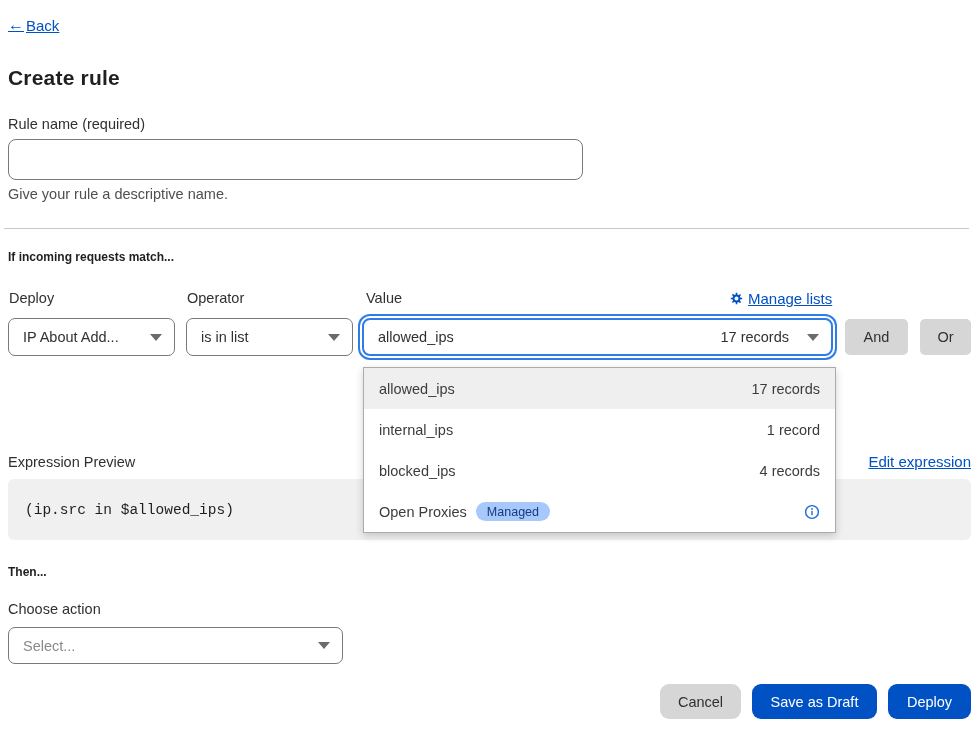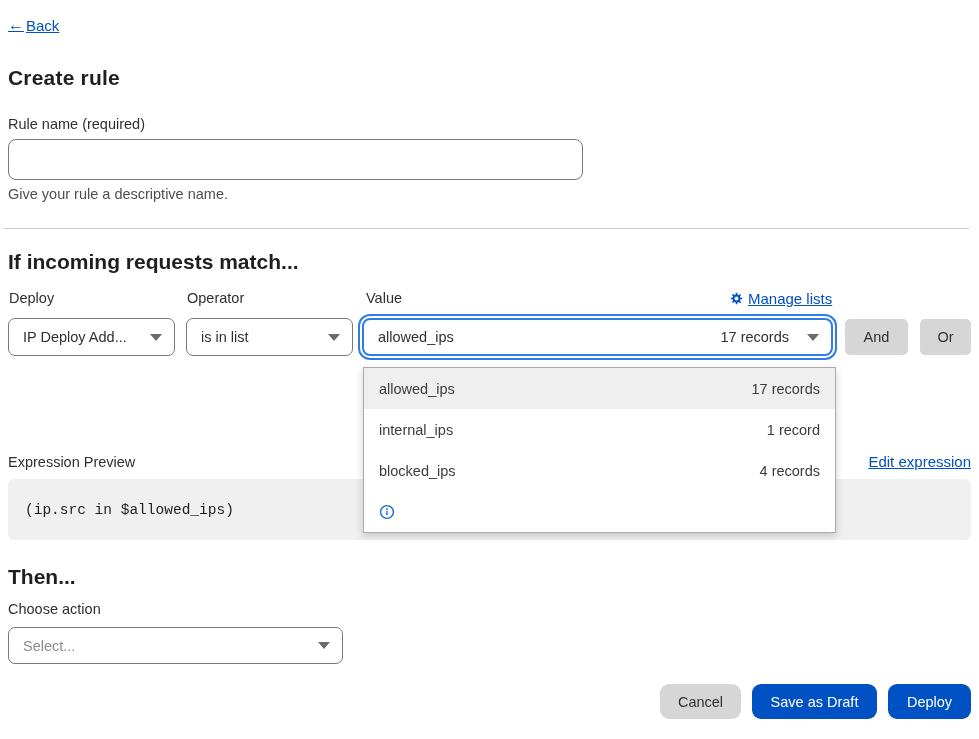--- a/index.html
+++ b/index.html
@@ -32,21 +32,21 @@
   .rule-name-label { position: absolute; left: 8px; top: 116px; }
   .rule-name-input {
     position: absolute; left: 8px; top: 139px; width: 575px; height: 41px;
     border: 1px solid #797979; border-radius: 8px; background: #fff;
     font-family: "Liberation Sans", sans-serif; font-size: 14.5px; padding: 0 12px;
   }
   .rule-name-helper { position: absolute; left: 8px; top: 186px; font-size: 14.5px; color: #4f4f4f; }
 
   .divider { position: absolute; left: 4px; right: 10px; top: 228px; height: 0; border-top: 1px solid #c9c9c9; }
 
-  .section-heading { font-size: 21px; font-weight: bold; color: #1f1f1f; }
+  .section-heading { font-size: 12px; font-weight: bold; color: #1f1f1f; }
   .match-heading { position: absolute; left: 8px; top: 250px; }
 
   .col-label { position: absolute; top: 290px; font-size: 14.5px; }
   .field-label { left: 9px; }
   .operator-label { left: 187px; }
   .value-label { left: 366px; }
 
   .manage-lists { position: absolute; left: 730px; top: 290px; display: inline-flex; align-items: center; gap: 5px; }
   .manage-lists .gear { display: inline-flex; }
 
@@ -156,21 +156,21 @@
   <a class="link manage-lists">
     <span class="gear icon-svg">
       <svg width="13" height="13" viewBox="0 0 16 16">
         <path fill="#0051c3" fill-rule="evenodd" d="M7 1h2v2.1a5 5 0 0 1 1.8.75l1.5-1.5 1.4 1.4-1.5 1.5A5 5 0 0 1 12.9 7H15v2h-2.1a5 5 0 0 1-.75 1.8l1.5 1.5-1.4 1.4-1.5-1.5a5 5 0 0 1-1.8.75V15H7v-2.1a5 5 0 0 1-1.8-.75l-1.5 1.5-1.4-1.4 1.5-1.5A5 5 0 0 1 3.1 9H1V7h2.1a5 5 0 0 1 .75-1.8l-1.5-1.5 1.4-1.4 1.5 1.5A5 5 0 0 1 7 3.1V1zm1 4.5A2.5 2.5 0 1 0 8 10.5 2.5 2.5 0 0 0 8 5.5z"></path>
       </svg>
     </span>
     <span>Manage lists</span>
   </a>
 
   <div class="select-box field-select">
-    <span>IP Deploy Add...</span>
+    <span>IP About Add...</span>
     <span class="caret"></span>
   </div>
 
   <div class="select-box operator-select">
     <span>is in list</span>
     <span class="caret"></span>
   </div>
 
   <div class="value-select">
     <span>allowed_ips</span>
@@ -196,20 +196,24 @@
         </span>
       <span>1 record</span>
     </div>
     <div class="list-item">
       <span class="item-left">
           <span>blocked_ips</span>
         </span>
       <span>4 records</span>
     </div>
     <div class="list-item">
+      <span class="item-left">
+        <span>Open Proxies</span>
+        <span class="managed-badge">Managed</span>
+      </span>
       <span class="icon-svg">
         <svg width="16" height="16" viewBox="0 0 16 16">
           <circle cx="8" cy="8" r="6.4" fill="none" stroke="#1769e0" stroke-width="1.4"></circle>
           <rect x="7.3" y="6.9" width="1.4" height="4.2" fill="#1769e0"></rect>
           <circle cx="8" cy="4.9" r="0.95" fill="#1769e0"></circle>
         </svg>
       </span>
     </div>
   </div>
 

